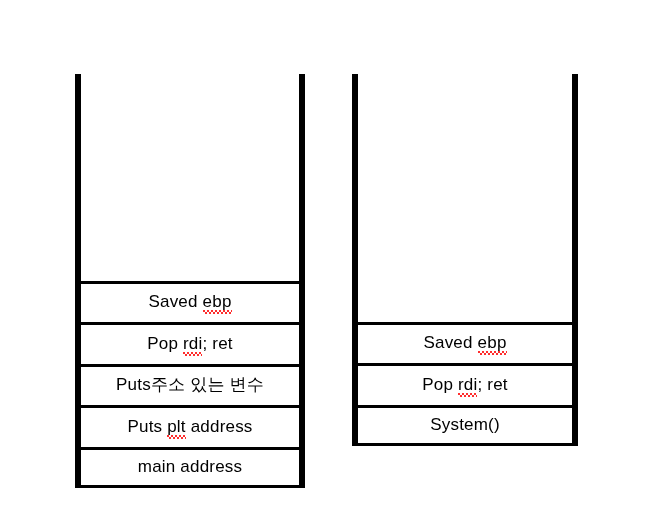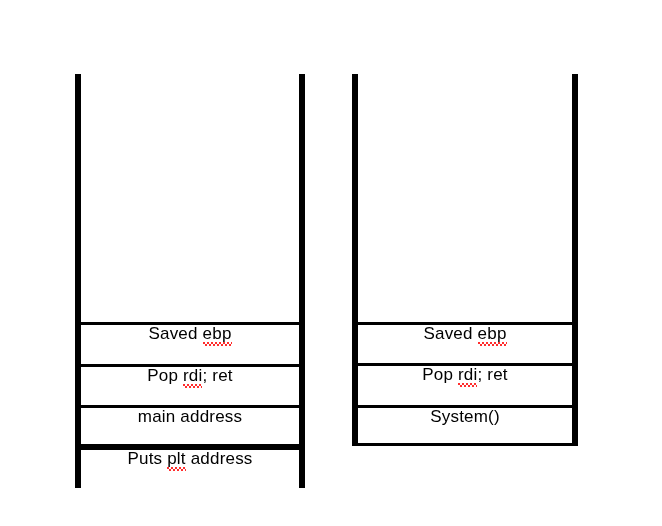--- a/index.html
+++ b/index.html
@@ -52,21 +52,21 @@
     right: 6px;
     bottom: 0;
   }
   .cell {
     position: relative;
     box-sizing: border-box;
     height: 41.5px;
     border-top: 3px solid #000000;
     background: #ffffff;
     display: flex;
-    align-items: flex-start;
+    align-items: center;
     justify-content: center;
   }
   .cell.last {
     border-bottom: 3px solid #000000;
   }
   .cell-label {
     font-size: 17px;
     line-height: 1;
     color: #000000;
     letter-spacing: 0.2px;
@@ -104,25 +104,28 @@
       <div class="rail rail-left" style="width: 6px; height: 414px;"></div>
       <div class="rail rail-right" style="width: 6px; height: 414px;"></div>
       <div class="stack-void" style="height: 206.5px;"></div>
       <div class="cells">
         <div class="cell">
           <span class="cell-label">Saved <span class="sq">ebp</span></span>
         </div>
         <div class="cell">
           <span class="cell-label">Pop <span class="sq">rdi</span>; ret</span>
         </div>
-        <div class="cell last">
-          <span class="cell-label">main address</span>
+        <div class="cell">
+          <span class="cell-label">Puts주소 있는 변수</span>
         </div>
         <div class="cell">
           <span class="cell-label">Puts <span class="sq">plt</span> address</span>
+        </div>
+        <div class="cell last">
+          <span class="cell-label">main address</span>
         </div>
       </div>
     </div>
     <div class="stack" style="left: 352px; top: 74px; width: 226px; height: 372px;">
       <div class="rail rail-left" style="width: 6px; height: 372px;"></div>
       <div class="rail rail-right" style="width: 6px; height: 372px;"></div>
       <div class="stack-void" style="height: 206px;"></div>
       <div class="cells">
         <div class="cell">
           <span class="cell-label">Saved <span class="sq">ebp</span></span>

